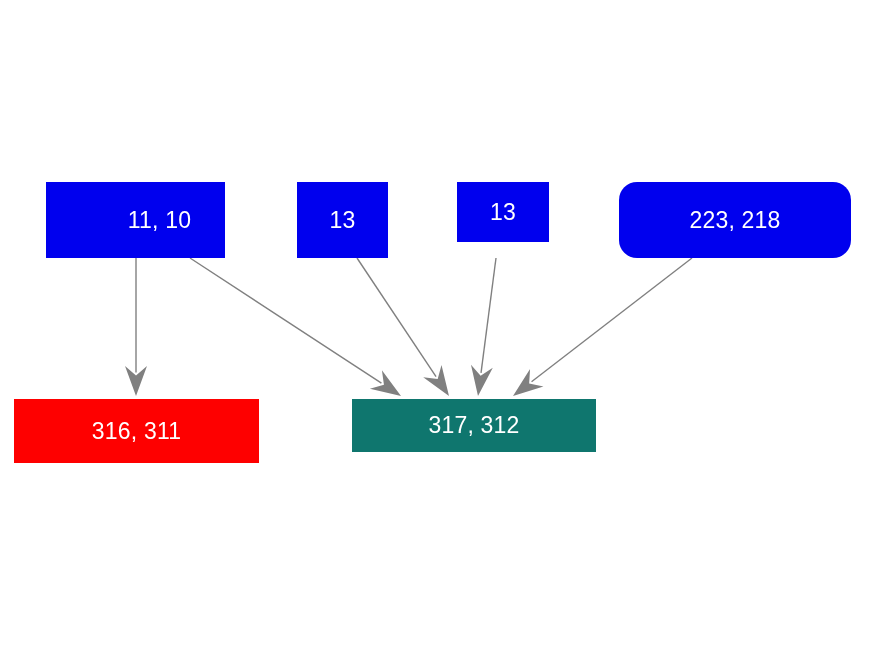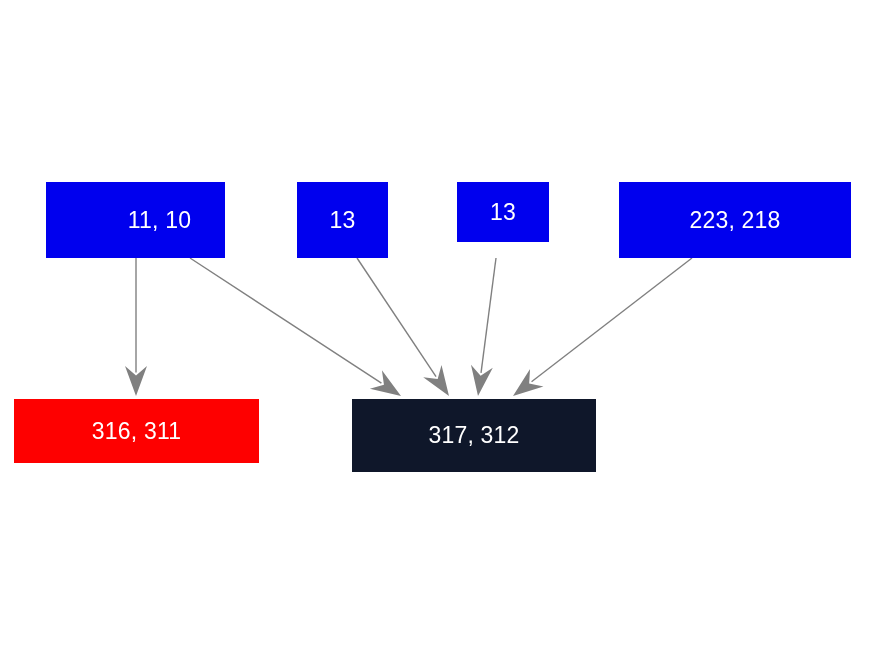--- a/index.html
+++ b/index.html
@@ -79,24 +79,24 @@
   <div id="node-layer">
       <div class="node node-source" style="left: 46px; top: 182px; width: 179px; height: 76px; background: rgb(0, 0, 238); padding-left: 48px;">
         <span class="node-label" style="color: rgb(255, 255, 255);">11, 10</span>
       </div>
       <div class="node node-source" style="left: 297px; top: 182px; width: 91px; height: 76px; background: rgb(0, 0, 238);">
         <span class="node-label" style="color: rgb(255, 255, 255);">13</span>
       </div>
       <div class="node node-source" style="left: 457px; top: 182px; width: 92px; height: 60px; background: rgb(0, 0, 238);">
         <span class="node-label" style="color: rgb(255, 255, 255);">13</span>
       </div>
-      <div class="node node-source" style="left: 619px; top: 182px; width: 232px; height: 76px; background: rgb(0, 0, 238);">
+      <div class="node node-source" style="left: 619px; top: 182px; width: 232px; height: 76px; background: rgb(0, 0, 238); border-radius: 18px;">
         <span class="node-label" style="color: rgb(255, 255, 255);">223, 218</span>
       </div>
       <div class="node node-target" style="left: 14px; top: 399px; width: 245px; height: 64px; background: rgb(254, 0, 0);">
         <span class="node-label" style="color: rgb(255, 255, 255);">316, 311</span>
       </div>
-      <div class="node node-target" style="left: 352px; top: 399px; width: 244px; height: 73px; background: #0f172a;">
+      <div class="node node-target" style="left: 352px; top: 399px; width: 244px; height: 53px; background: #0f766e;">
         <span class="node-label" style="color: rgb(255, 255, 255);">317, 312</span>
       </div>
     </div>
 
 </div>
 
 </body></html>

